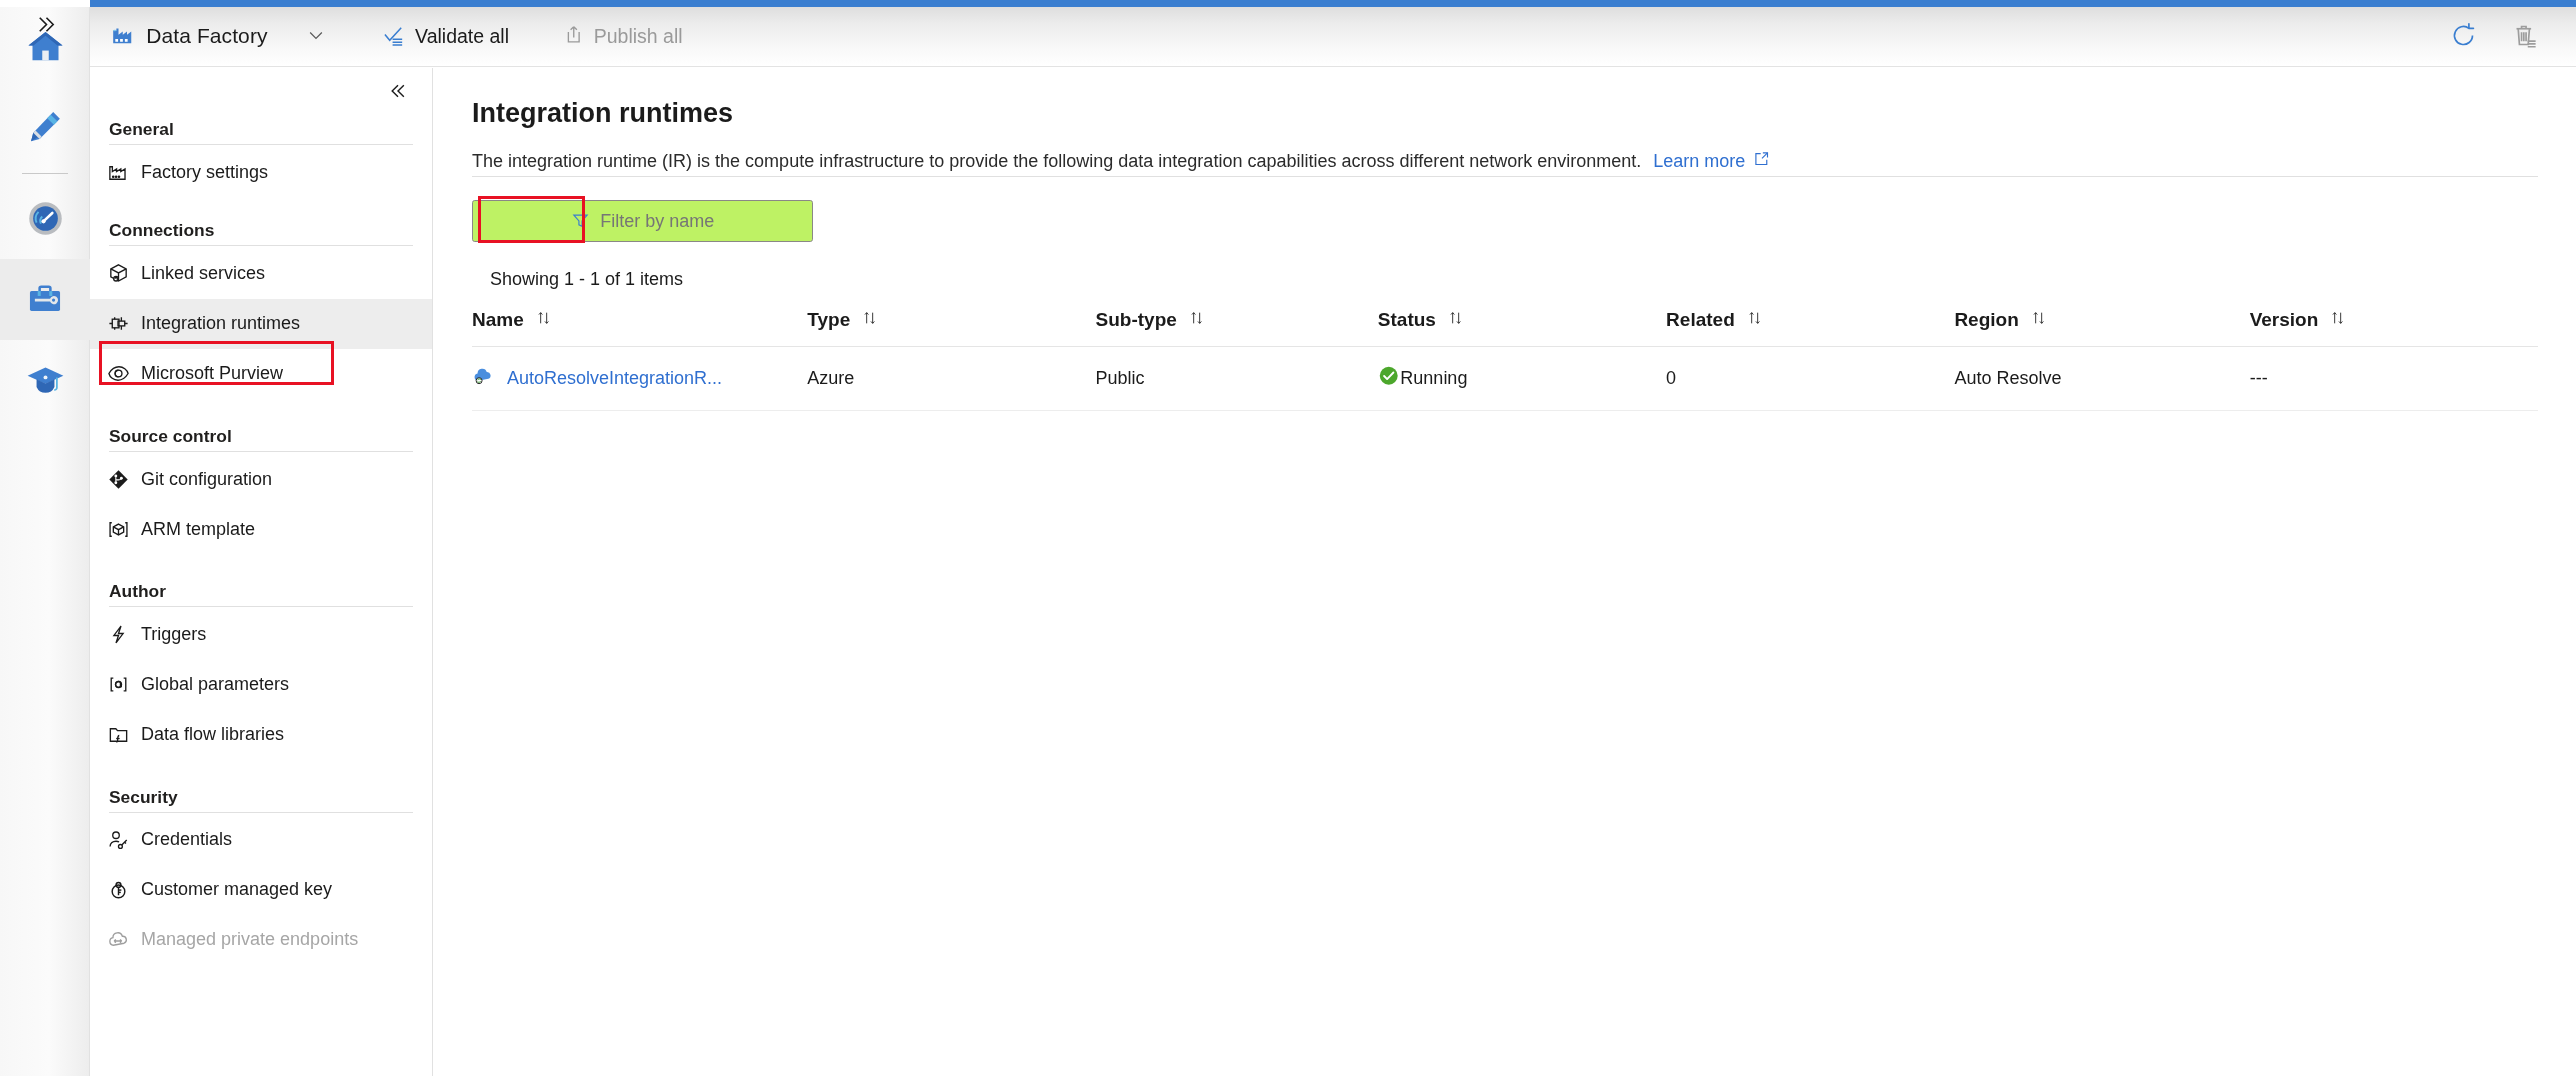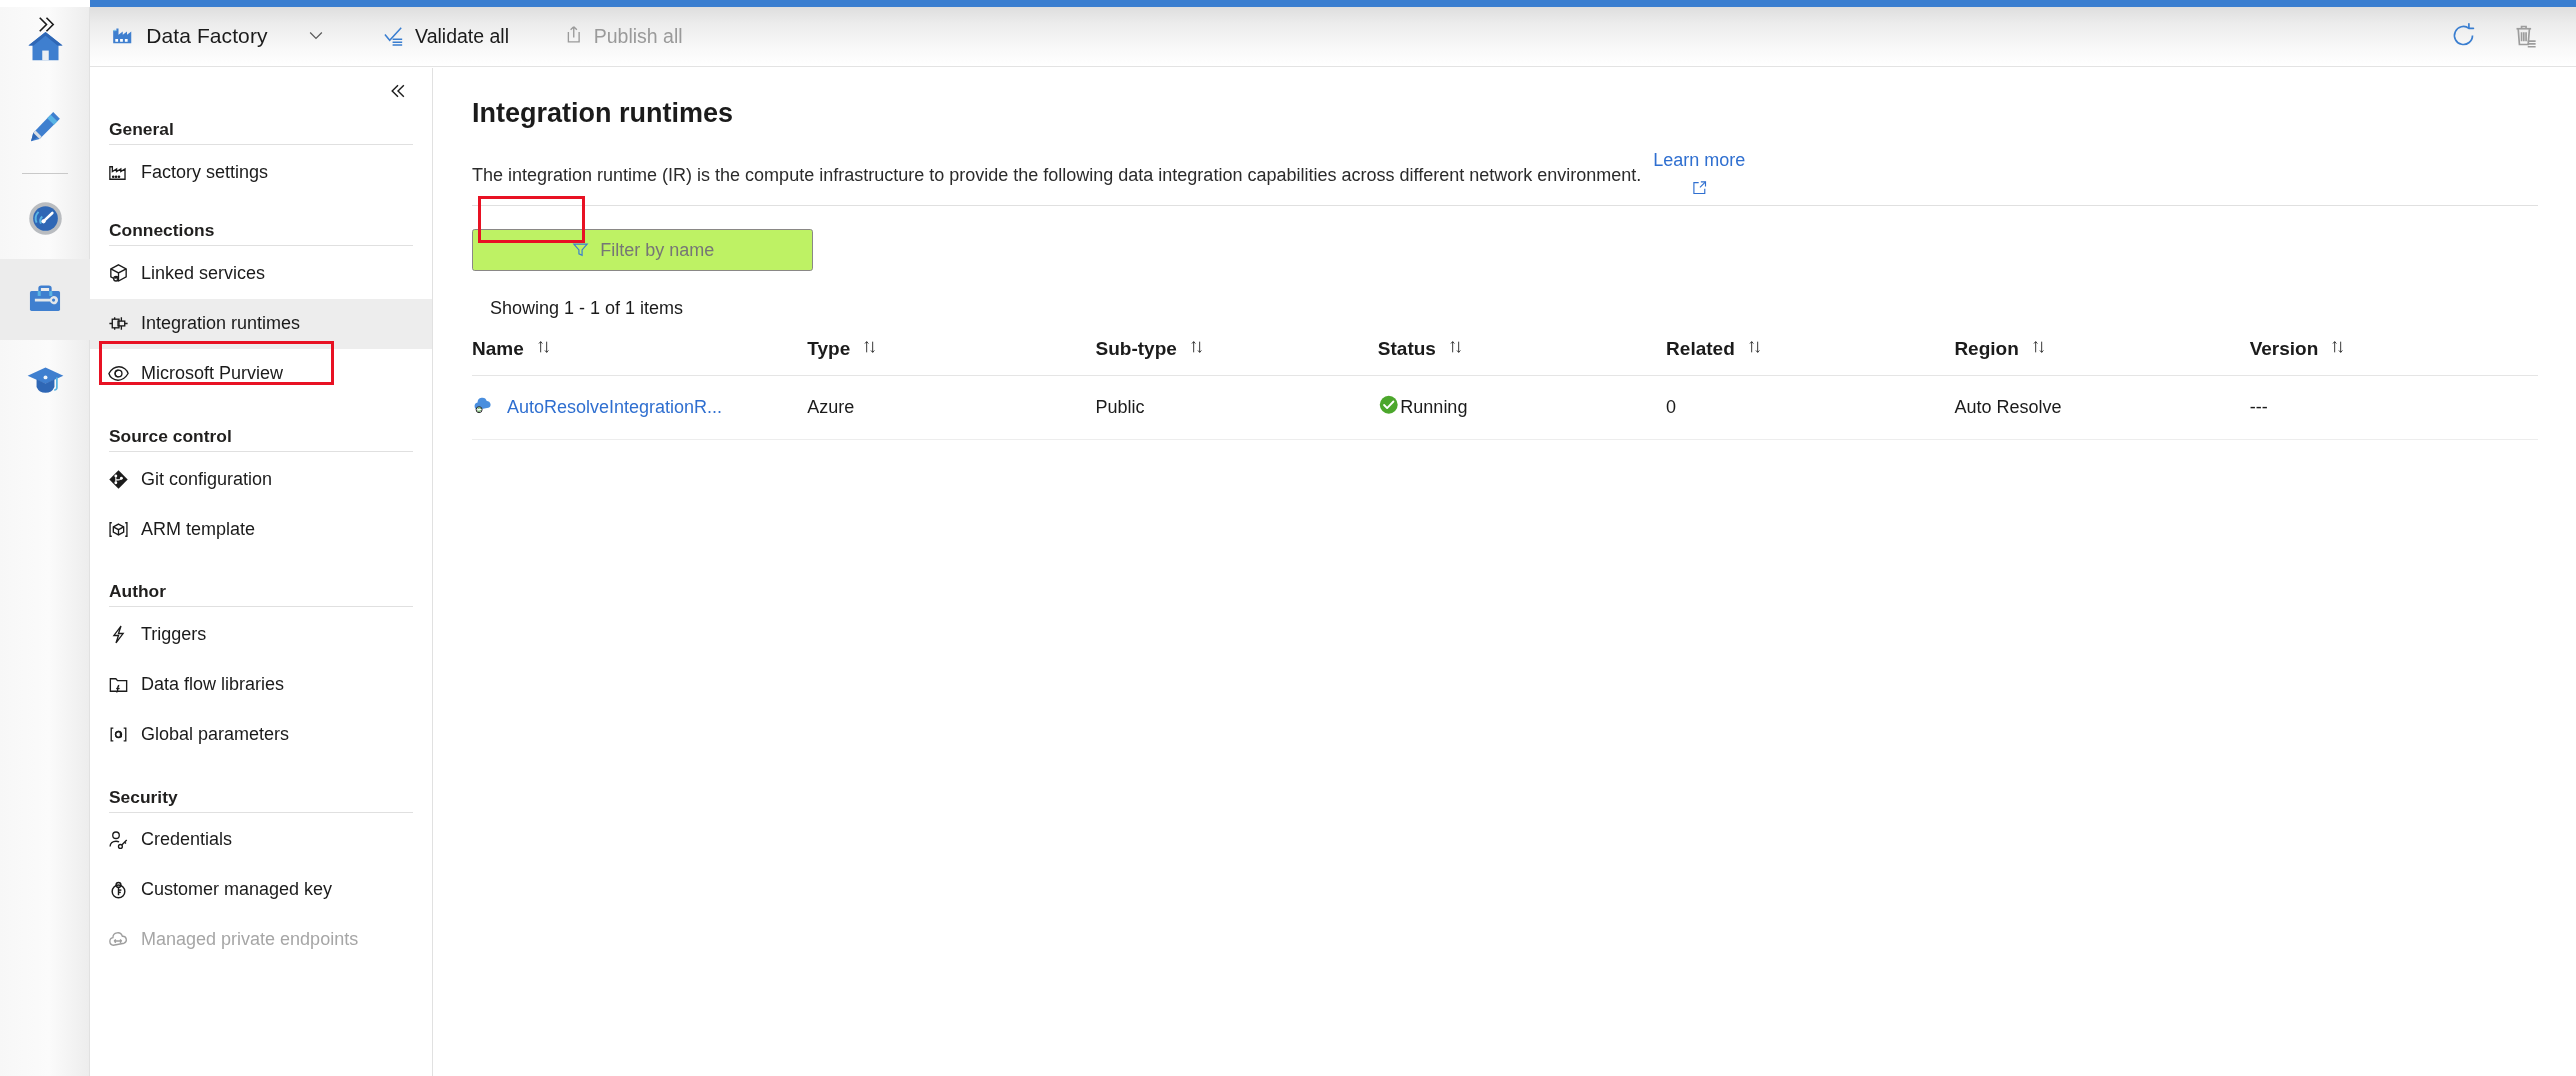--- a/index.html
+++ b/index.html
@@ -144,21 +144,21 @@
     font-size: 27px; font-weight: bold; color: #1b1b1b;
     margin: 29.5px 0 0 38px;
   }
   .page-desc {
     font-size: 18px; color: #2b2b2b;
     margin: 21.5px 0 0 38px;
     display: flex; align-items: center; flex-wrap: nowrap;
   }
   .page-desc .learn {
     color: #2f6fd0; margin-left: 12px; cursor: pointer;
-    display: inline-flex; align-items: center; gap: 8px; flex-direction: column;
+    display: inline-flex; align-items: center; gap: 8px;
   }
   .cmdbar {
     display: flex; align-items: center; gap: 5.4px;
     margin: 17.4px 0 0 38px; height: 48px;
   }
   .cmd {
     display: flex; align-items: center; gap: 9.4px;
     height: 42px; padding: 0 10.7px;
   }
   .cmd .lbl { font-size: 19px; color: #1b1b1b; }
@@ -461,37 +461,37 @@
         <svg width="23" height="23" viewBox="0 0 24 24" fill="none" stroke="#1b1b1b" stroke-width="1.4">
           <path d="M14.6 3.2 L7.2 13 H12 L9.4 20.8 L16.8 11 H12 Z"></path>
         </svg>
       </span>
       <span class="txt">Triggers</span>
     </div>
 
     <div class="sb-item">
       <span class="ic">
         <svg width="23" height="23" viewBox="0 0 24 24" fill="none" stroke="#1b1b1b" stroke-width="1.4">
+          <path d="M6.6 5.4 H4.4 V18.6 H6.6 M17.4 5.4 H19.6 V18.6 H17.4"></path>
+          <circle cx="12" cy="12" r="3.1"></circle>
+          <path d="M15.1 12 a3.1 3.1 0 1 1 -1.1 -2.4 V13.2 a1.6 1.6 0 0 0 1.6 1"></path>
+        </svg>
+      </span>
+      <span class="txt">Global parameters</span>
+    </div>
+
+    <div class="sb-item">
+      <span class="ic">
+        <svg width="23" height="23" viewBox="0 0 24 24" fill="none" stroke="#1b1b1b" stroke-width="1.4">
           <path d="M3.5 19 V6 H9.2 L11 8 H20.5 V19 Z"></path>
           <path d="M9.8 20 c1.4 0 1.4 -1.8 1.4 -3.6 s0 -3.4 1.6 -3.4"></path>
           <path d="M9.6 16.2 H13.2"></path>
         </svg>
       </span>
       <span class="txt">Data flow libraries</span>
-    </div>
-
-    <div class="sb-item">
-      <span class="ic">
-        <svg width="23" height="23" viewBox="0 0 24 24" fill="none" stroke="#1b1b1b" stroke-width="1.4">
-          <path d="M6.6 5.4 H4.4 V18.6 H6.6 M17.4 5.4 H19.6 V18.6 H17.4"></path>
-          <circle cx="12" cy="12" r="3.1"></circle>
-          <path d="M15.1 12 a3.1 3.1 0 1 1 -1.1 -2.4 V13.2 a1.6 1.6 0 0 0 1.6 1"></path>
-        </svg>
-      </span>
-      <span class="txt">Global parameters</span>
     </div>
   </div>
 
   <div class="sb-section" style="margin-top:27px">
     <div class="sb-group-title">Security</div>
     <div class="sb-rule"></div>
 
     <div class="sb-item">
       <span class="ic">
         <svg width="23" height="23" viewBox="0 0 24 24" fill="none" stroke="#1b1b1b" stroke-width="1.4">

